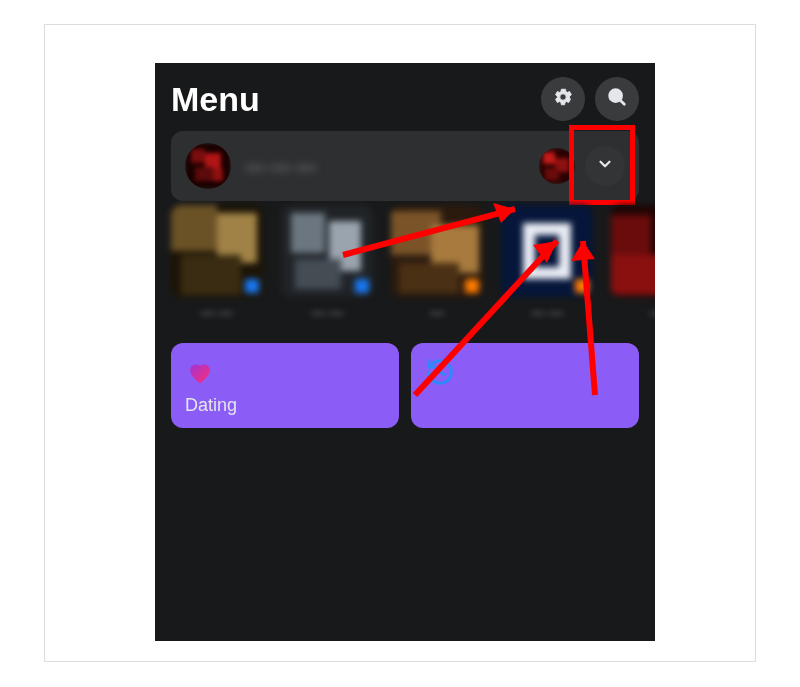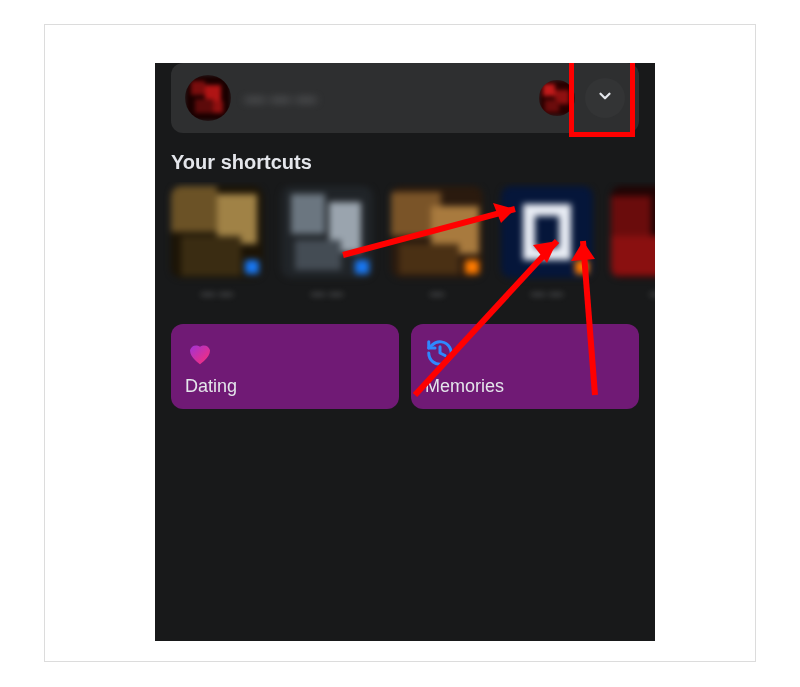--- a/index.html
+++ b/index.html
@@ -116,35 +116,53 @@
     min-height: 30px;
     filter: blur(3px);
   }
   .cards {
     display: flex;
     gap: 12px;
     padding: 8px 16px 0 16px;
   }
   .card {
     flex: 1;
-    background: #701a75;
+    background: #8b5cf6;
     border-radius: 12px;
     padding: 14px 14px 12px 14px;
     cursor: pointer;
   }
   .card-icon { width: 30px; height: 30px; margin-bottom: 8px; }
   .card-label { font-size: 18px; color: #e4e6eb; font-weight: 500; }
   .arrow { position: absolute; fill: #ff0000; pointer-events: none; }
 </style>
 </head>
 <body>
 
 <div class="outer-frame">
   <div class="screen">
 
+    <div class="header">
+      <div class="title">Menu</div>
+      <div class="round-btn">
+        <span>
+          <svg viewBox="0 0 24 24">
+              <path d="M19.14,12.94a7.14,7.14,0,0,0,0-1.88l2-1.55-2-3.46-2.35.95a7,7,0,0,0-1.63-.95l-.36-2.5H10.2l-.36,2.5a7,7,0,0,0-1.63.95L5.86,6.05l-2,3.46,2,1.55a7.14,7.14,0,0,0,0,1.88l-2,1.55,2,3.46,2.35-.95a7,7,0,0,0,1.63.95l.36,2.5h3.6l.36-2.5a7,7,0,0,0,1.63-.95l2.35.95,2-3.46ZM12,15.5A3.5,3.5,0,1,1,15.5,12,3.5,3.5,0,0,1,12,15.5Z"></path>
+            </svg>
+        </span>
+      </div>
+      <div class="round-btn">
+        <span>
+          <svg viewBox="0 0 24 24" fill="none" stroke-width="3">
+              <circle cx="10.5" cy="10.5" r="6.5"></circle>
+              <line x1="20" y1="20" x2="15.2" y2="15.2" stroke-linecap="round"></line>
+            </svg>
+        </span>
+      </div>
+    </div>
 
     <div class="profile-row-wrap">
       <div class="profile-row">
         <div class="avatar-main">
           <svg viewBox="0 0 46 46" width="46" height="46" style="filter:blur(2px)">
             <rect width="46" height="46" fill="#1a0000"></rect>
             <rect x="6" y="6" width="14" height="14" fill="#7a0d0d"></rect>
             <rect x="20" y="10" width="16" height="16" fill="#b01414"></rect>
             <rect x="10" y="24" width="18" height="14" fill="#5c0a0a"></rect>
             <rect x="28" y="26" width="10" height="12" fill="#8f1010"></rect>
@@ -163,21 +181,20 @@
           <span>
             <svg viewBox="0 0 24 24" fill="none" stroke="#e4e6eb" stroke-width="3" stroke-linecap="round" stroke-linejoin="round">
                 <polyline points="6 9 12 15 18 9"></polyline>
               </svg>
           </span>
         </div>
       </div>
       <div class="highlight-box" style="left:414px; top:-6px; width:66px; height:80px;"></div>
     </div>
 
-    <div class="section-title">Your shortcuts</div>
 
     <div class="shortcuts">
       <div class="shortcut">
         <div class="thumb">
           <svg viewBox="0 0 92 92" width="92" height="92">
               <rect width="92" height="92" fill="#1c1406"></rect>
               <rect x="0" y="0" width="46" height="46" fill="#6b5226"></rect>
               <rect x="46" y="8" width="40" height="50" fill="#a08246"></rect>
               <rect x="10" y="50" width="60" height="40" fill="#3a2c12"></rect>
             </svg>
@@ -249,21 +266,20 @@
         <div class="card-label">Dating</div>
       </div>
       <div class="card">
         <div class="card-icon">
           <svg viewBox="0 0 24 24" width="30" height="30" fill="none" stroke="#2e89ff" stroke-width="2.4" stroke-linecap="round" stroke-linejoin="round">
               <path d="M3 12a9 9 0 1 0 2.6-6.3L3 8"></path>
               <polyline points="3 3 3 8 8 8"></polyline>
               <polyline points="12 7 12 12 16 14"></polyline>
             </svg>
         </div>
-        <div class="card-label">Memories</div>
       </div>
     </div>
 
     <svg class="arrow" style="left:180px; top:130px;" width="210" height="70" viewBox="0 0 210 70">
       <line x1="8" y1="62" x2="180" y2="16" stroke="#ff0000" stroke-width="6"></line>
       <polygon points="180,16 158,10 166,30" fill="#ff0000"></polygon>
     </svg>
     <svg class="arrow" style="left:252px; top:160px;" width="170" height="180" viewBox="0 0 170 180">
       <line x1="8" y1="172" x2="150" y2="18" stroke="#ff0000" stroke-width="6"></line>
       <polygon points="150,18 126,22 140,40" fill="#ff0000"></polygon>

